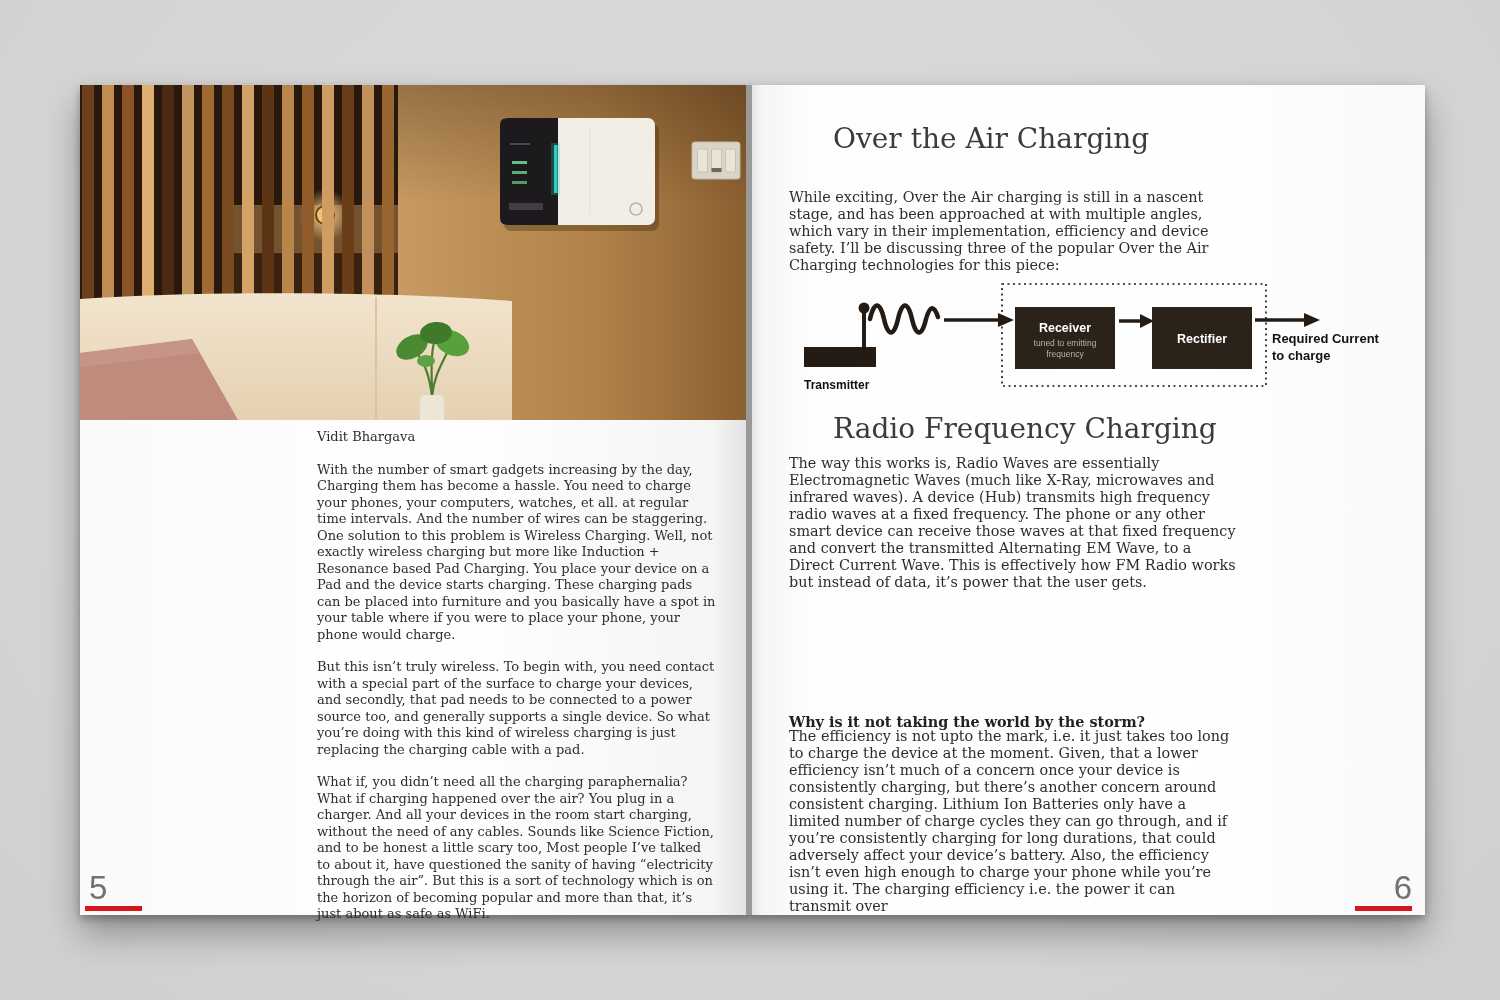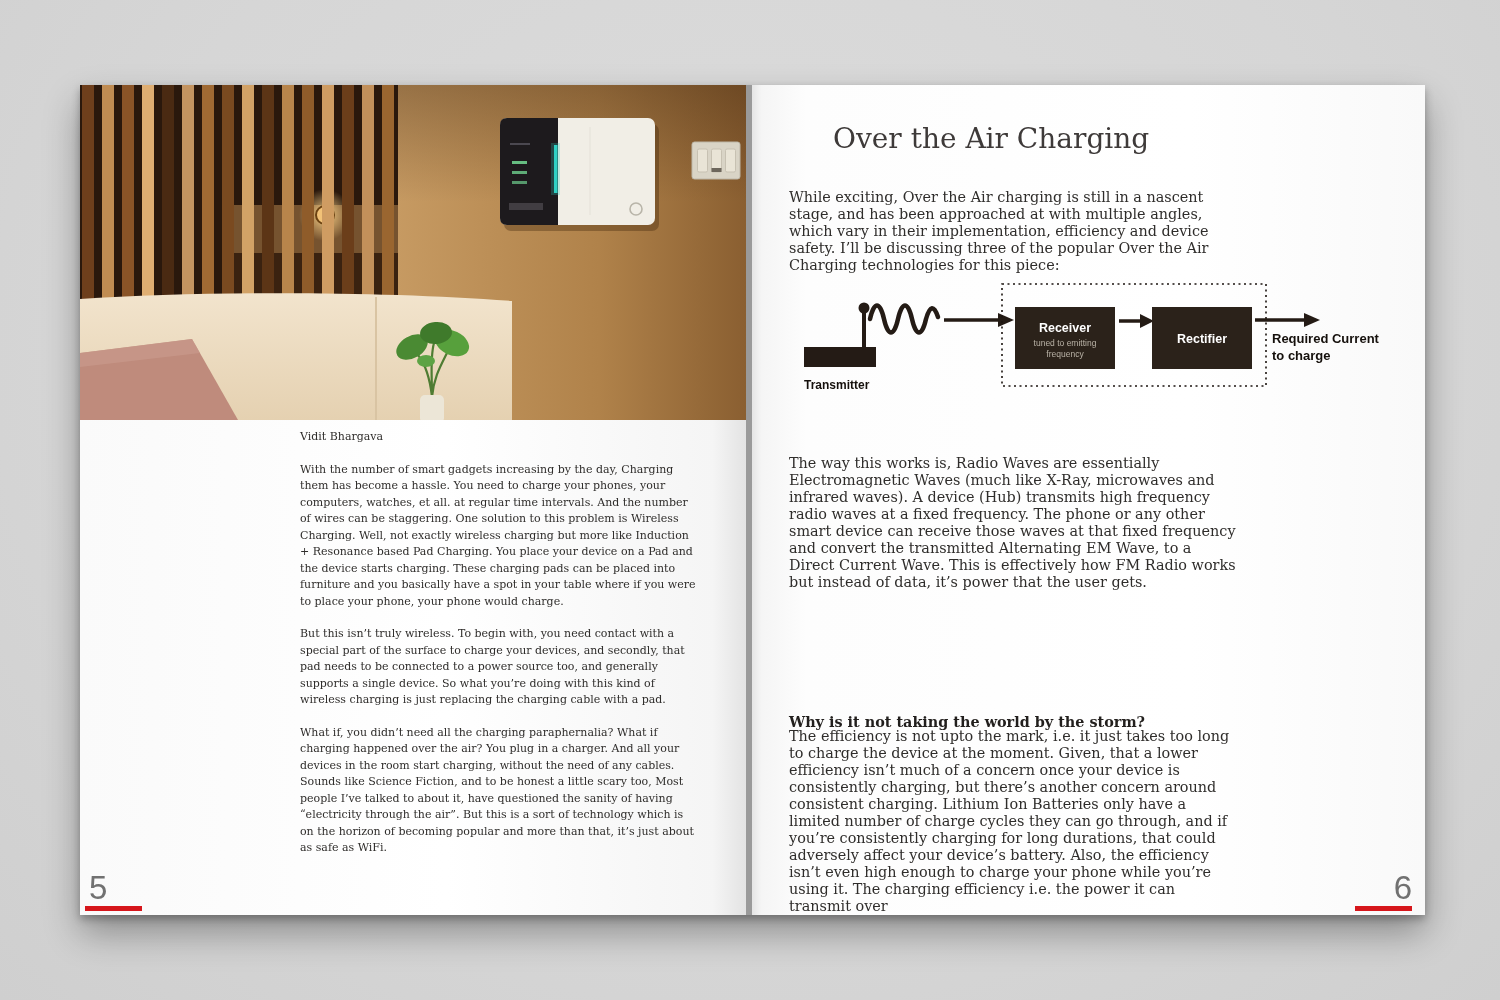--- a/index.html
+++ b/index.html
@@ -24,22 +24,22 @@
   }
   .hero{position:absolute;left:0;top:0;width:666px;height:335px;overflow:hidden;}
   .hero svg{display:block;}
   .hero-title{
     position:absolute;left:40px;top:42px;
     font-family:"DejaVu Serif",serif;font-weight:bold;
     font-size:31px;line-height:38px;letter-spacing:1px;color:#ffffff;
     text-shadow:0 1px 6px rgba(70,35,0,.35);
   }
   .left-text{
-    position:absolute;left:220px;top:344px;width:400px;
-    font-size:11px;line-height:16.5px;color:#2f2d2b;
+    position:absolute;left:237px;top:344px;width:400px;
+    font-size:13px;line-height:16.5px;color:#2f2d2b;
   }
   .left-text p{margin:0 0 16px 0;}
   .byline{margin:0;}
   .pagenum{
     position:absolute;bottom:12px;
     font-family:"Liberation Sans","DejaVu Sans",sans-serif;
     font-size:33px;line-height:31px;color:#717171;font-weight:400;
   }
   .pagenum-left{left:9px;}
   .pagenum-right{right:13px;}
@@ -203,20 +203,21 @@
 
         <line x1="503" y1="43" x2="554" y2="43" stroke="#241b15" stroke-width="3.5"></line>
         <polygon points="552,36 568,43 552,50" fill="#241b15"></polygon>
 
         <text x="520" y="66" class="diag-label" font-size="13" fill="#15100c">Required Current</text>
         <text x="520" y="83" class="diag-label" font-size="13" fill="#15100c">to charge</text>
         <text x="52" y="112" class="diag-label" font-size="12" fill="#15100c">Transmitter</text>
       </svg>
     </div>
 
+    <div class="r-heading" style="top:328px;">Radio Frequency Charging</div>
     <p class="r-body" style="top:370px;">The way this works is, Radio Waves are essentially Electromagnetic Waves (much like X-Ray, microwaves and infrared waves). A device (Hub) transmits high frequency radio waves at a fixed frequency. The phone or any other smart device can receive those waves at that fixed frequency and convert the transmitted Alternating EM Wave, to a Direct Current Wave. This is effectively how FM Radio works but instead of data, it’s power that the user gets.</p>
 
 
     <p class="r-body r-bold" style="top:628px;">Why is it not taking the world by the storm?</p>
     <p class="r-body" style="top:643px;">The efficiency is not upto the mark, i.e. it just takes too long to charge the device at the moment. Given, that a lower efficiency isn’t much of a concern once your device is consistently charging, but there’s another concern around consistent charging. Lithium Ion Batteries only have a limited number of charge cycles they can go through, and if you’re consistently charging for long durations, that could adversely affect your device’s battery. Also, the efficiency isn’t even high enough to charge your phone while you’re using it. The charging efficiency i.e. the power it can transmit over</p>
 
     <div class="pagenum pagenum-right">6</div>
     <div class="accent-bar bar-right"></div>
   </div>
 

